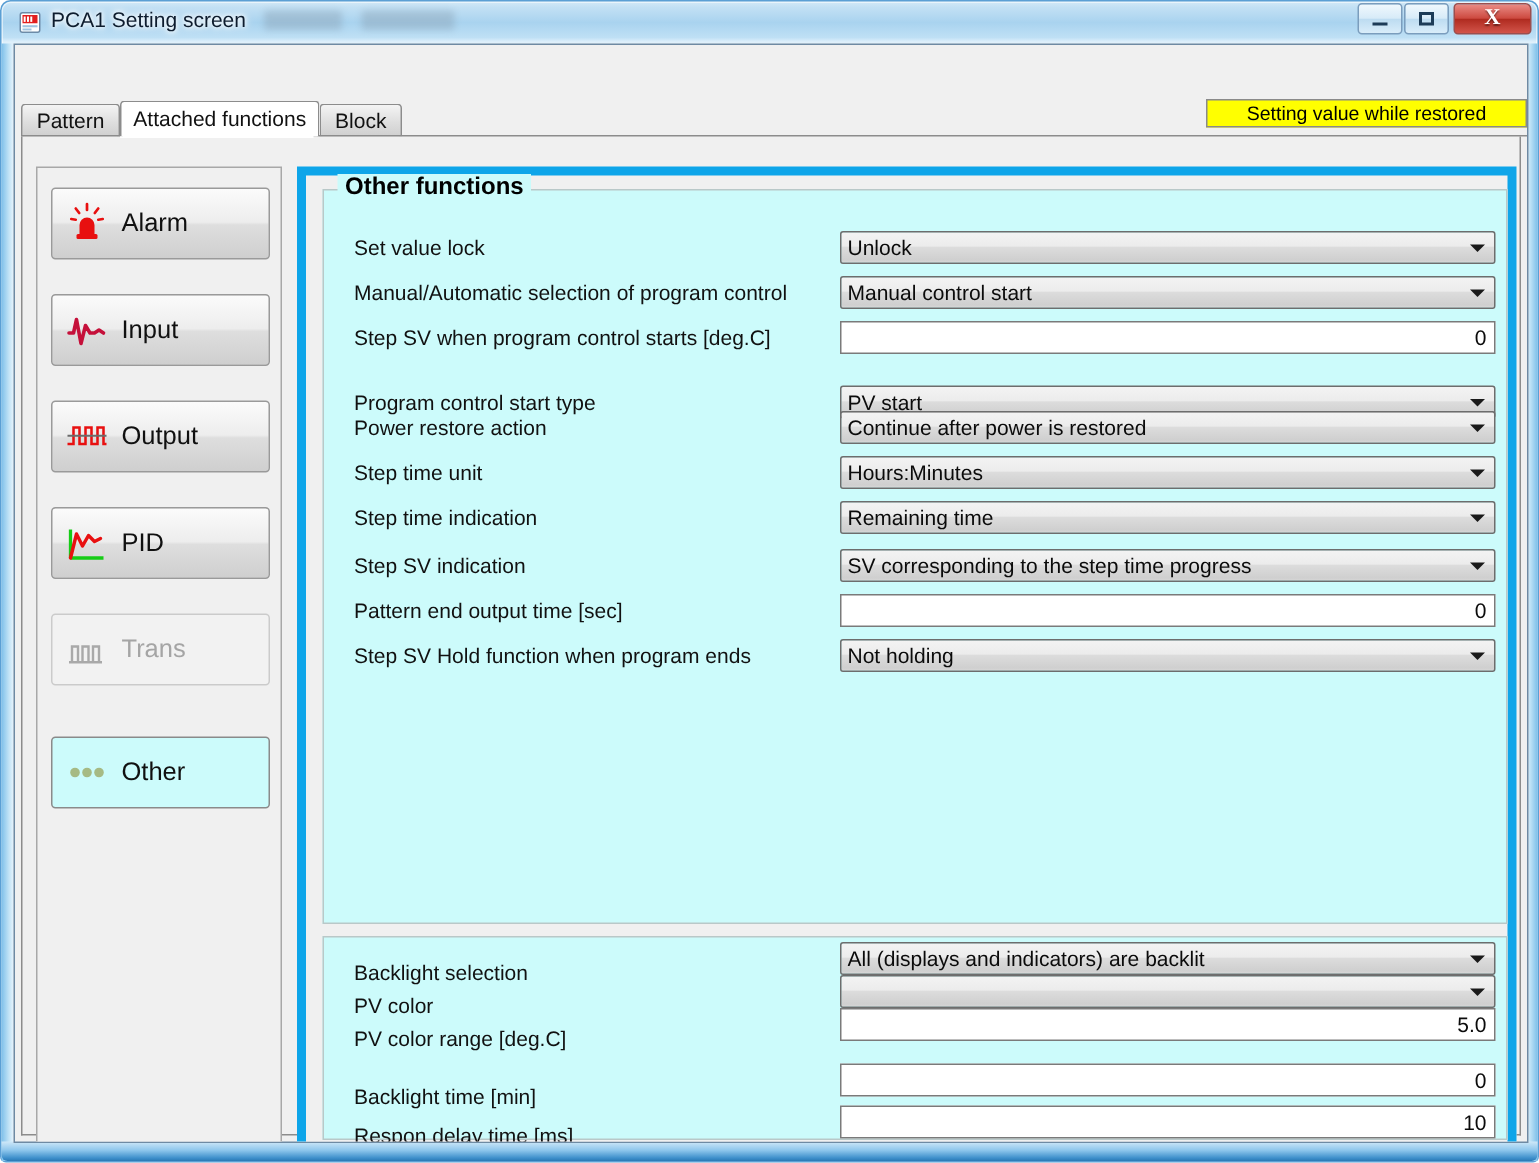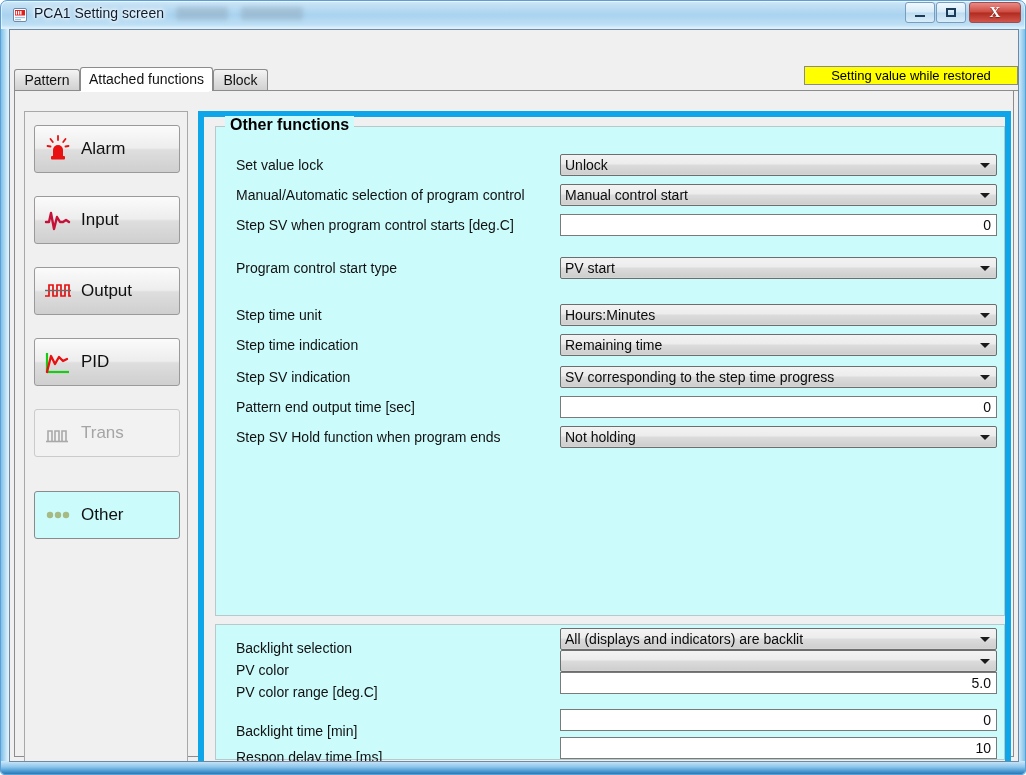--- a/index.html
+++ b/index.html
@@ -418,20 +418,27 @@
           </div>
 
           <div class="field-row" style="top:130px;">
             <span class="field-label">Program control start type</span>
             <div class="combo ctrl-col">
               <span class="combo-text">PV start</span>
               <span class="combo-arrow"></span>
             </div>
           </div>
 
+          <div class="field-row" style="top:147px;">
+            <span class="field-label">Power restore action</span>
+            <div class="combo ctrl-col">
+              <span class="combo-text">Continue after power is restored</span>
+              <span class="combo-arrow"></span>
+            </div>
+          </div>
 
           <div class="field-row" style="top:177px;">
             <span class="field-label">Step time unit</span>
             <div class="combo ctrl-col">
               <span class="combo-text">Hours:Minutes</span>
               <span class="combo-arrow"></span>
             </div>
           </div>
 
           <div class="field-row" style="top:207px;">

